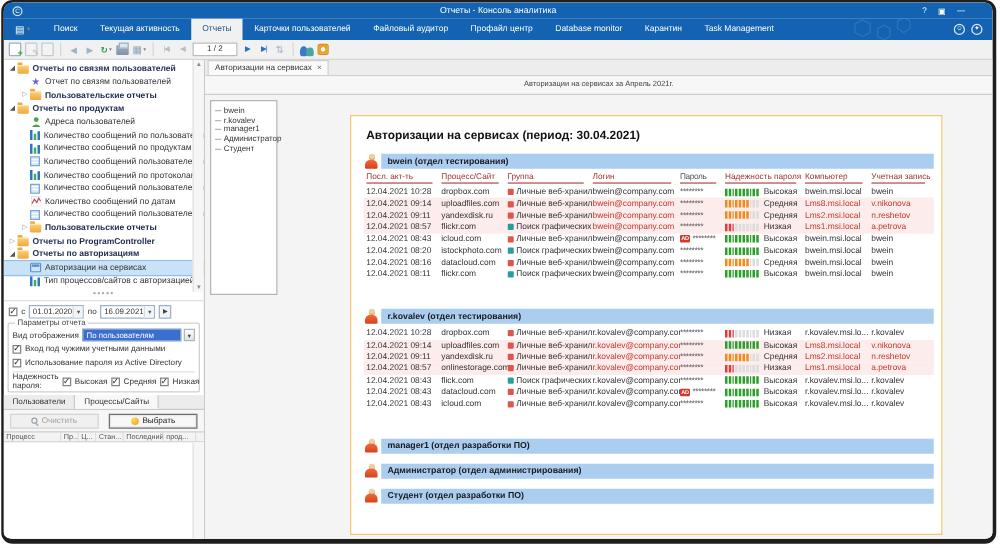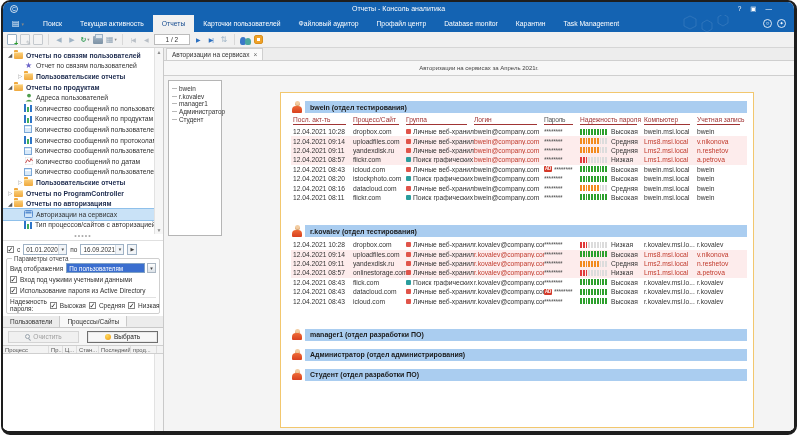--- a/index.html
+++ b/index.html
@@ -423,20 +423,21 @@
       </div>
       <div class="doccontent">
         <div class="userlist" id="userlist">
             <div class="uli">bwein</div>
             <div class="uli">r.kovalev</div>
             <div class="uli">manager1</div>
             <div class="uli">Администратор</div>
             <div class="uli">Студент</div>
           </div>
         <div class="page">
+          <div class="pagetitle">Авторизации на сервисах (период: 30.04.2021)</div>
           <div id="sections">
               <div class="sec has-rows">
                 <div class="sec-head">
                   <div class="sec-icon"></div>
                   <div class="sec-bar" style="background: rgb(170, 205, 240);">bwein (отдел тестирования)</div>
                 </div>
                 <div class="cols">
                   <div class="hc c-time"><span>Посл. акт-ть</span></div>
                   <div class="hc c-site"><span>Процесс/Сайт</span></div>
                   <div class="hc c-grp">

